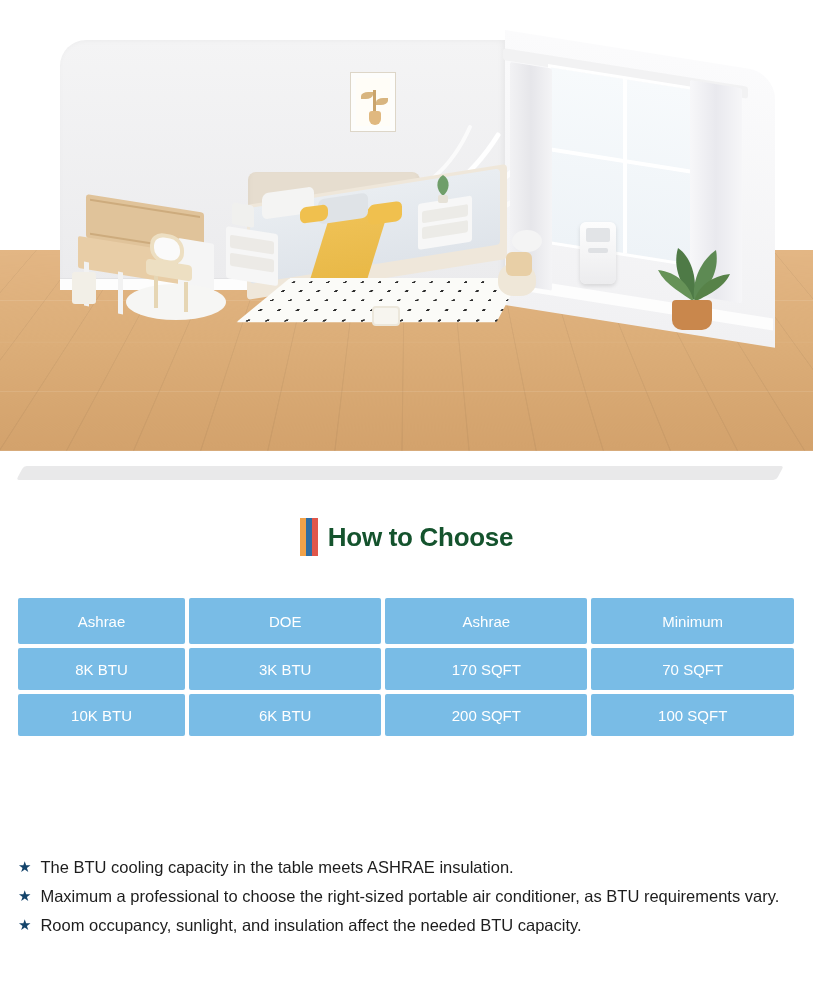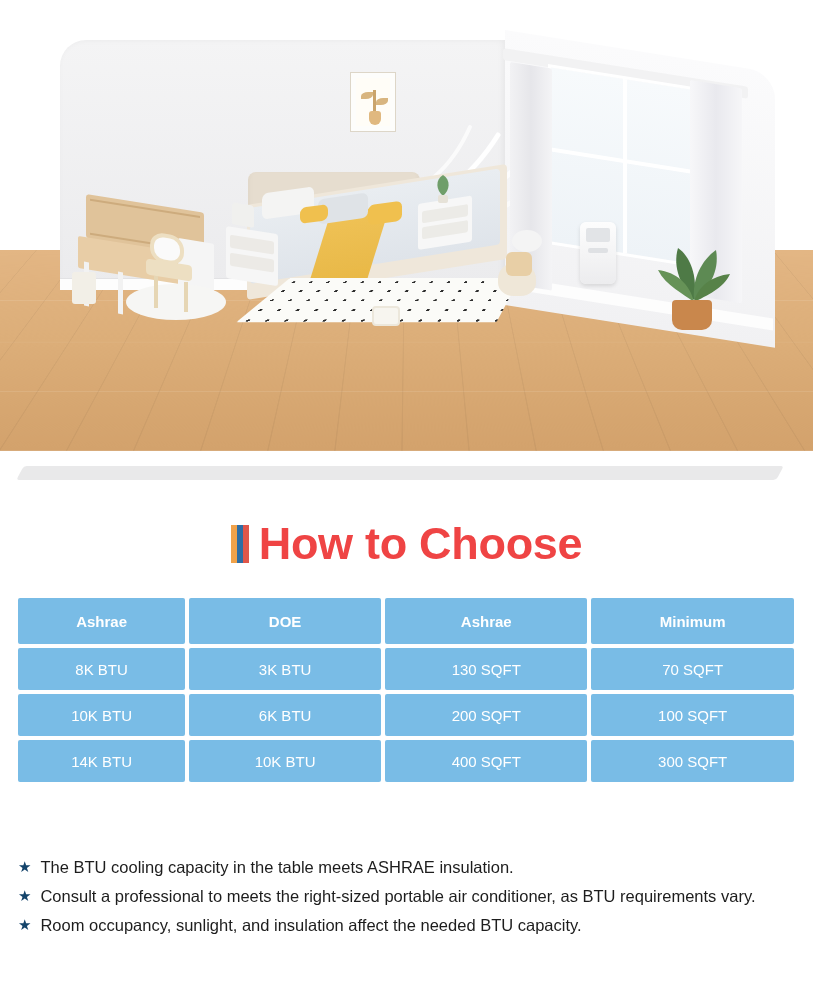--- a/index.html
+++ b/index.html
@@ -204,38 +204,38 @@
   .bin { position:absolute; left:72px; top:272px; width:24px; height:32px; background:#f2efe7; border-radius:3px; }
 
   
   .heading-wrap {
     position:absolute; left:0; top:518px; width:813px;
     display:flex; align-items:center; justify-content:center;
   }
   .accent-bar { display:flex; height:38px; margin-right:10px; }
   .accent-bar i { display:block; width:6px; height:38px; }
   .heading {
-    font-size:45px; font-weight:bold; color:#ef4444; letter-spacing:-0.3px;
+    font-size:26px; font-weight:bold; color:#14532d; letter-spacing:-0.3px;
   }
 
   
   .table {
     position:absolute; left:14px; top:594px; width:784px;
     border-collapse:separate; border-spacing:4px 4px;
   }
   .table td, .table th {
     background:#79bce6;
     color:#ffffff;
     text-align:center;
     height:42px;
     font-size:15px;
     border-radius:2px;
     font-weight:normal;
   }
-  .table th { font-weight:bold; font-size:15px; height:46px;margin-left:48px; }
+  .table th { font-weight:normal; font-size:15px; height:46px;margin-left:48px; }
   .table .col1 { width:170px; }
   .table .col2 { width:196px; }
   .table .col3 { width:206px; }
   .table .col4 { width:206px; }
 
   
   .notes { position:absolute; left:18px; top:856px; width:780px; }
   .note {
     display:flex; align-items:flex-start; gap:9px;
     color:#1d1d1d; font-size:16.5px; line-height:1.45;
@@ -358,46 +358,40 @@
         <th class="col1">Ashrae</th>
         <th class="col2">DOE</th>
         <th class="col3">Ashrae</th>
         <th class="col4">Minimum</th>
       </tr>
     </thead>
     <tbody>
       <tr>
         <td>8K BTU</td>
         <td>3K BTU</td>
-        <td>130 SQFT</td>
+        <td>170 SQFT</td>
         <td>70 SQFT</td>
       </tr>
       <tr>
         <td>10K BTU</td>
         <td>6K BTU</td>
         <td>200 SQFT</td>
         <td>100 SQFT</td>
       </tr>
-      <tr>
-        <td>14K BTU</td>
-        <td>10K BTU</td>
-        <td>400 SQFT</td>
-        <td>300 SQFT</td>
-      </tr>
     </tbody>
   </table>
 
   <div class="notes">
     <div class="note">
       <span class="star">★</span>
       <span class="txt">The BTU cooling capacity in the table meets ASHRAE insulation.</span>
     </div>
     <div class="note">
       <span class="star">★</span>
-      <span class="txt">Consult a professional to meets the right-sized portable air conditioner, as BTU requirements vary.</span>
+      <span class="txt">Maximum a professional to choose the right-sized portable air conditioner, as BTU requirements vary.</span>
     </div>
     <div class="note">
       <span class="star">★</span>
       <span class="txt">Room occupancy, sunlight, and insulation affect the needed BTU capacity.</span>
     </div>
   </div>
 
 </div>
 
 </body></html>

